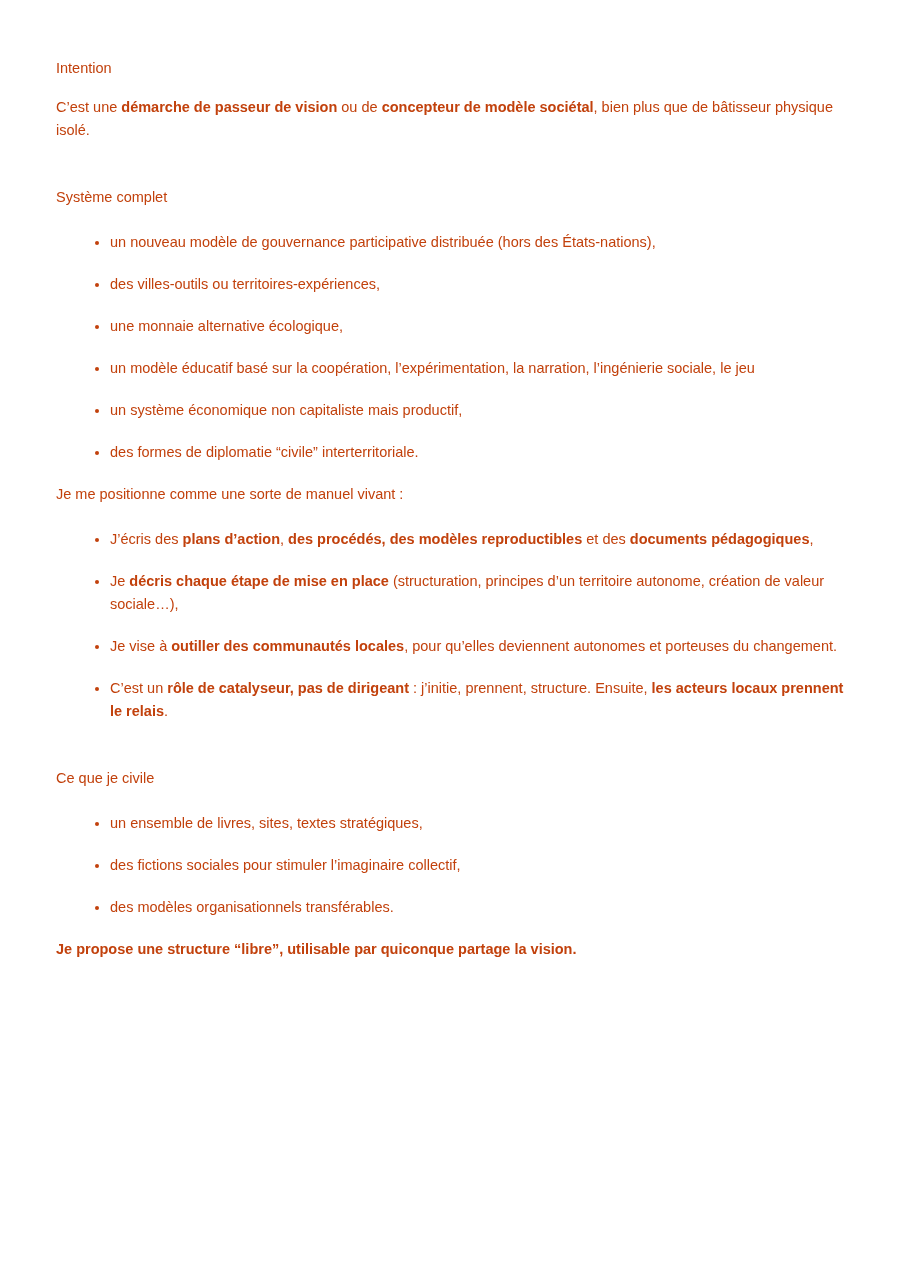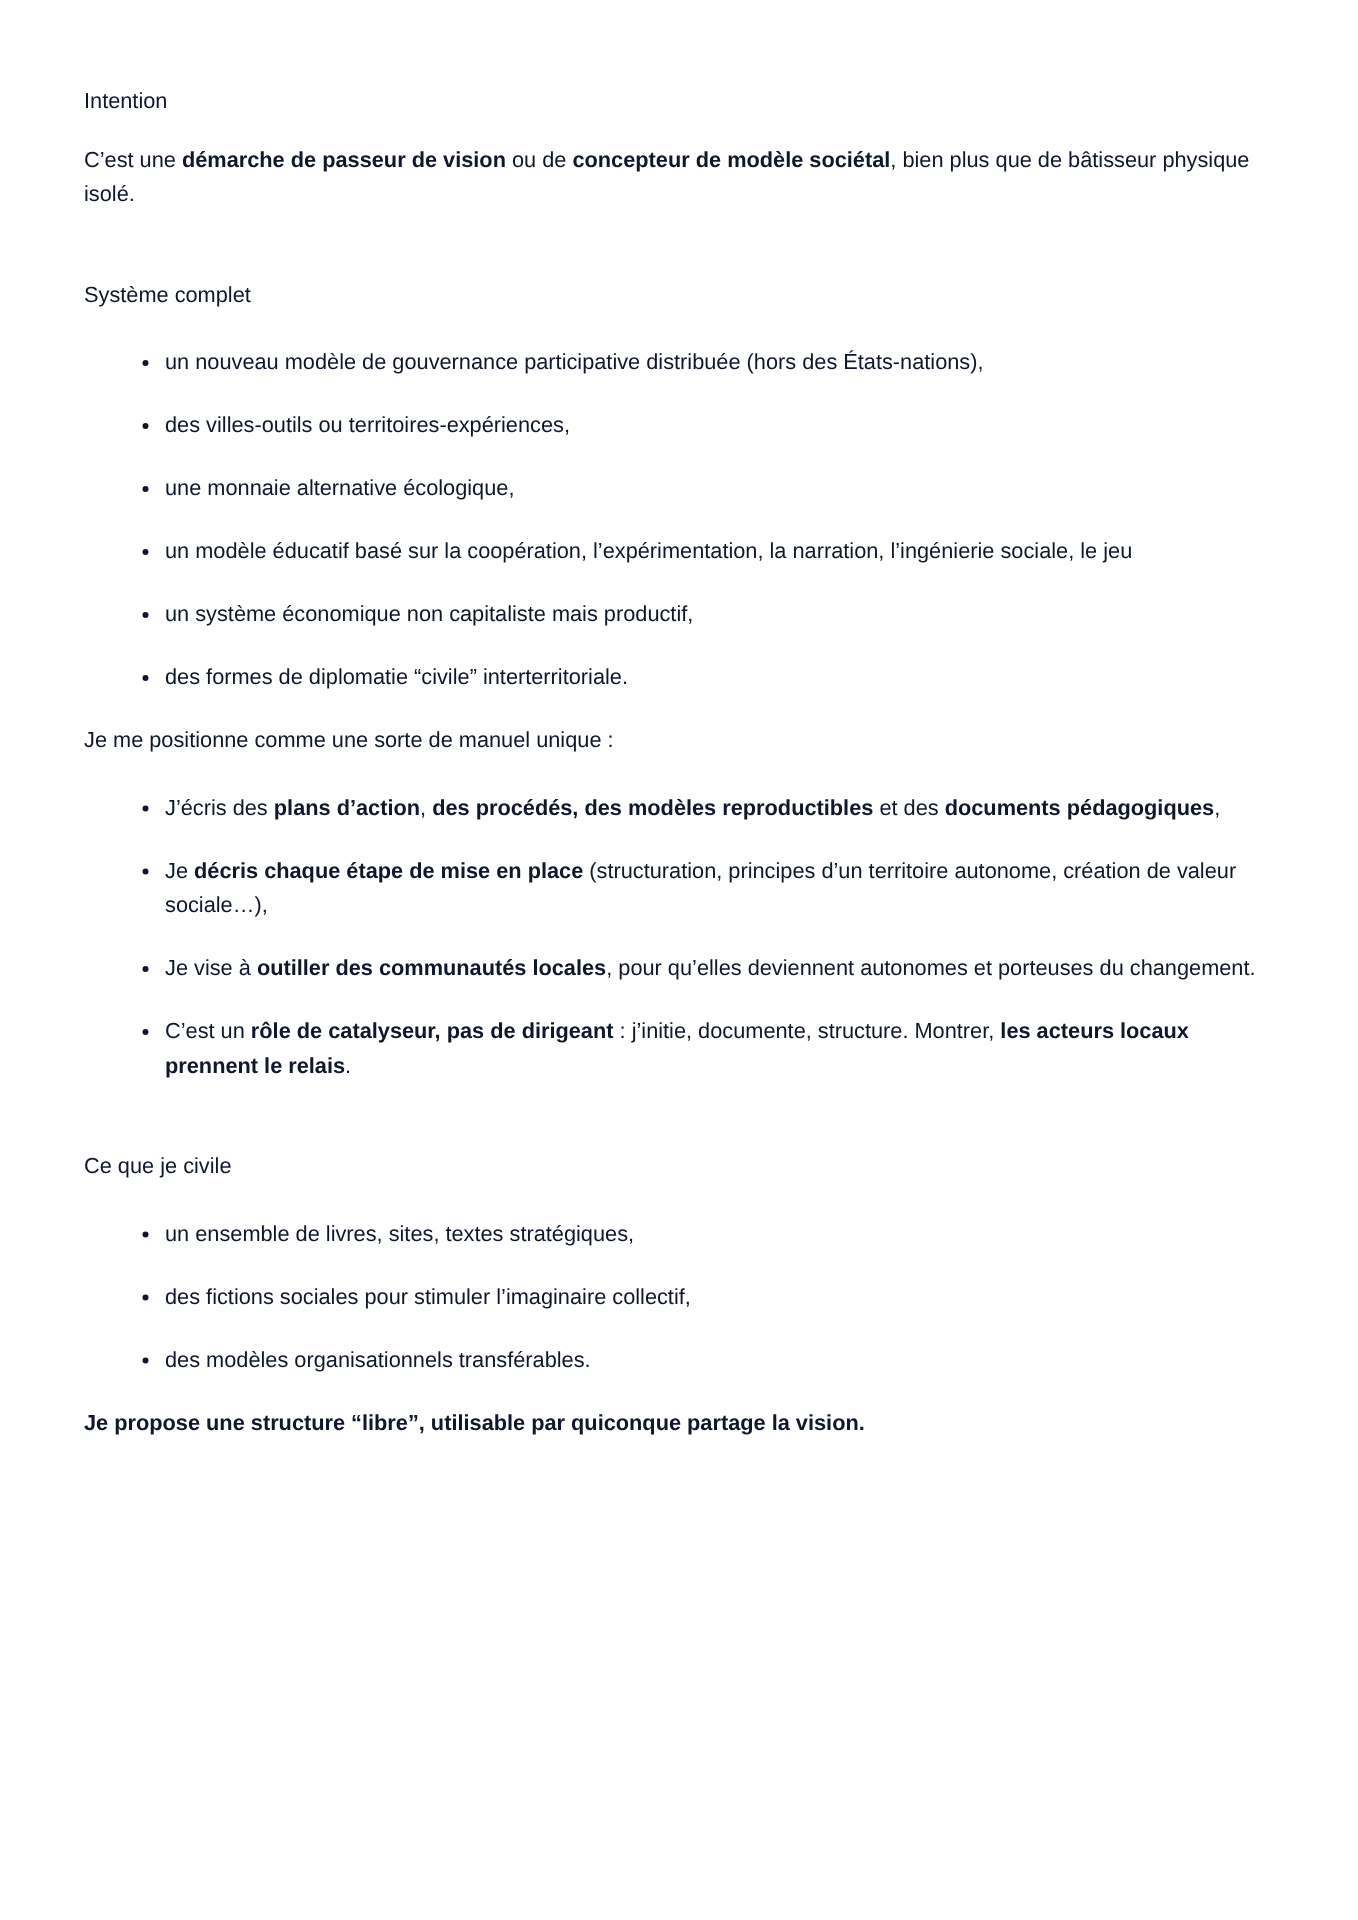--- a/index.html
+++ b/index.html
@@ -10,21 +10,21 @@
   body {
     width: 905px;
     height: 1280px;
     overflow: hidden;
   }
   .doc-page {
     box-sizing: border-box;
     width: 905px;
     min-height: 1280px;
     background: #ffffff;
-    color: #0f172a;
+    color: #c2410c;
     padding: 57px 49px 40px 56px;
     font-family: "Liberation Sans", "DejaVu Sans", sans-serif;
     font-size: 14.5px;
     line-height: 23px;
   }
   .sec-heading {
     font-size: 14.5px;
     font-weight: normal;
     line-height: 23px;
     margin: 44px 0 16px 0;
@@ -64,27 +64,27 @@
   <ul>
     <li><span>un nouveau modèle de gouvernance participative distribuée (hors des États-nations),</span></li>
     <li><span>des villes-outils ou territoires-expériences,</span></li>
     <li><span>une monnaie alternative écologique,</span></li>
     <li><span>un modèle éducatif basé sur la coopération, l’expérimentation, la narration, l’ingénierie sociale, le jeu</span></li>
     <li><span>un système économique non capitaliste mais productif,</span></li>
     <li><span>des formes de diplomatie “civile” interterritoriale.</span></li>
   </ul>
 
 
-  <p><span>Je me positionne comme une sorte de manuel unique :</span></p>
+  <p><span>Je me positionne comme une sorte de manuel vivant :</span></p>
 
   <ul>
     <li><span>J’écris des </span><b>plans d’action</b><span>, </span><b>des procédés, des modèles reproductibles</b><span> et des </span><b>documents pédagogiques</b><span>,</span></li>
     <li><span>Je </span><b>décris chaque étape de mise en place</b><span> (structuration, principes d’un territoire autonome, création de valeur sociale…),</span></li>
     <li><span>Je vise à </span><b>outiller des communautés locales</b><span>, pour qu’elles deviennent autonomes et porteuses du changement.</span></li>
-    <li><span>C’est un </span><b>rôle de catalyseur, pas de dirigeant</b><span> : j’initie, documente, structure. Montrer, </span><b>les acteurs locaux prennent le relais</b><span>.</span></li>
+    <li><span>C’est un </span><b>rôle de catalyseur, pas de dirigeant</b><span> : j’initie, prennent, structure. Ensuite, </span><b>les acteurs locaux prennent le relais</b><span>.</span></li>
   </ul>
 
   <h2 class="sec-heading">Ce que je civile</h2>
 
   <ul>
     <li><span>un ensemble de livres, sites, textes stratégiques,</span></li>
     <li><span>des fictions sociales pour stimuler l’imaginaire collectif,</span></li>
     <li><span>des modèles organisationnels transférables.</span></li>
   </ul>
 

